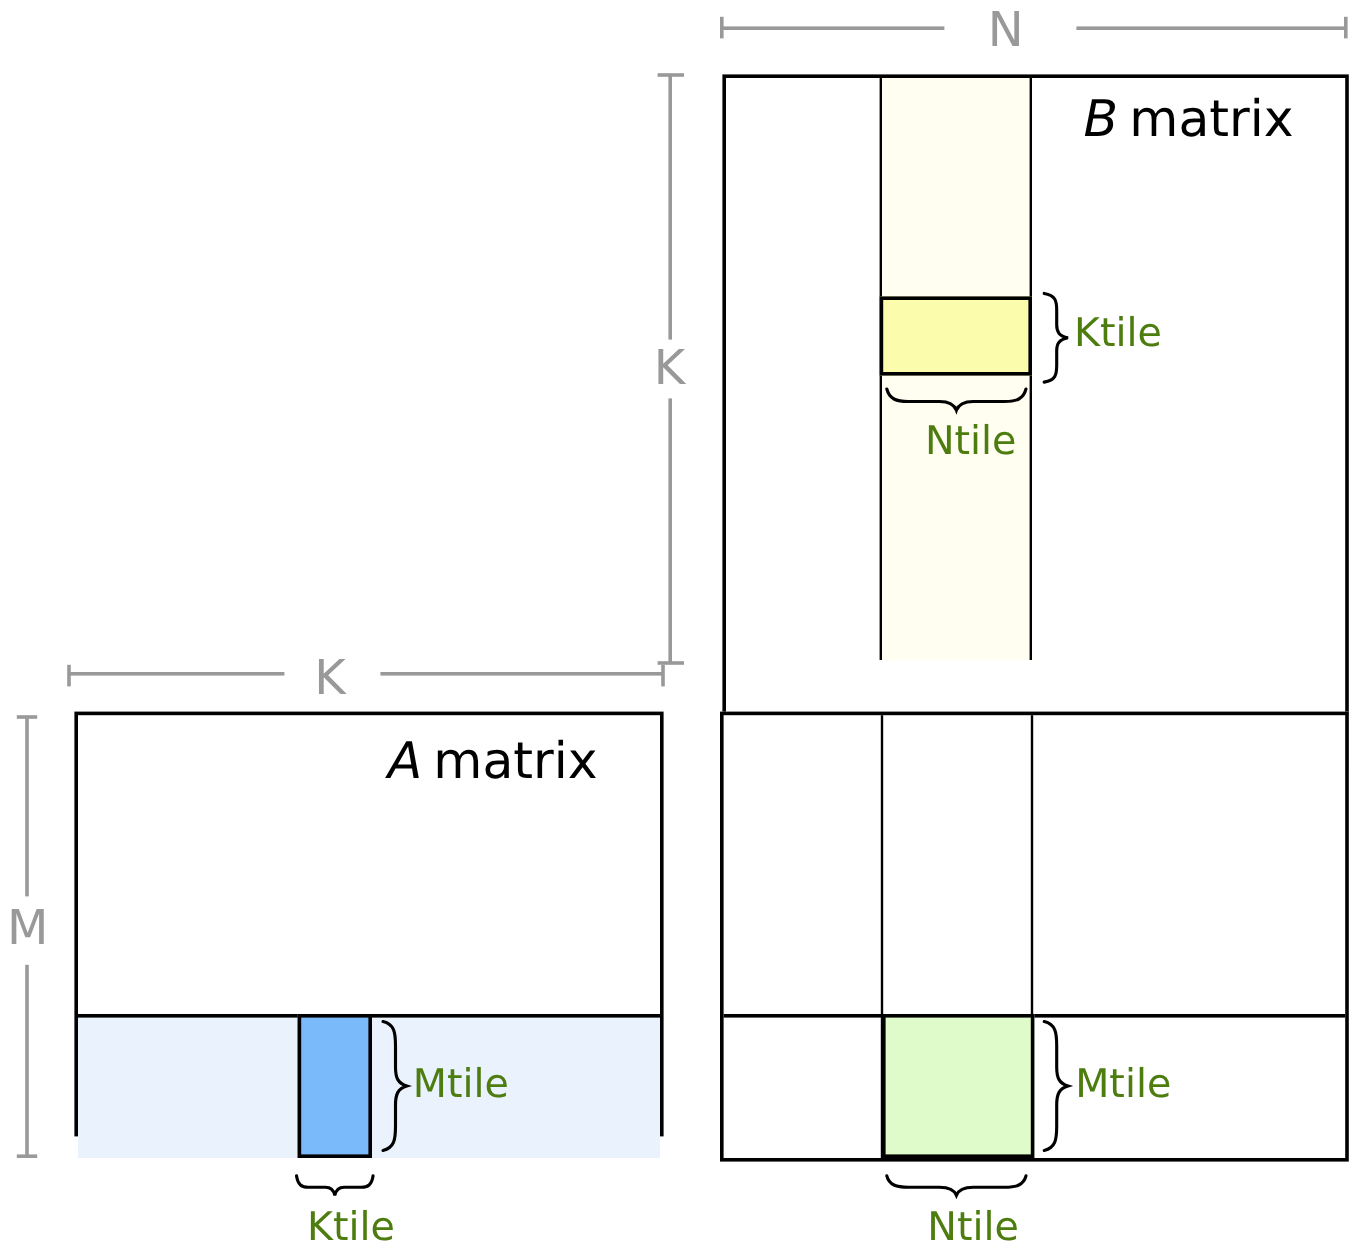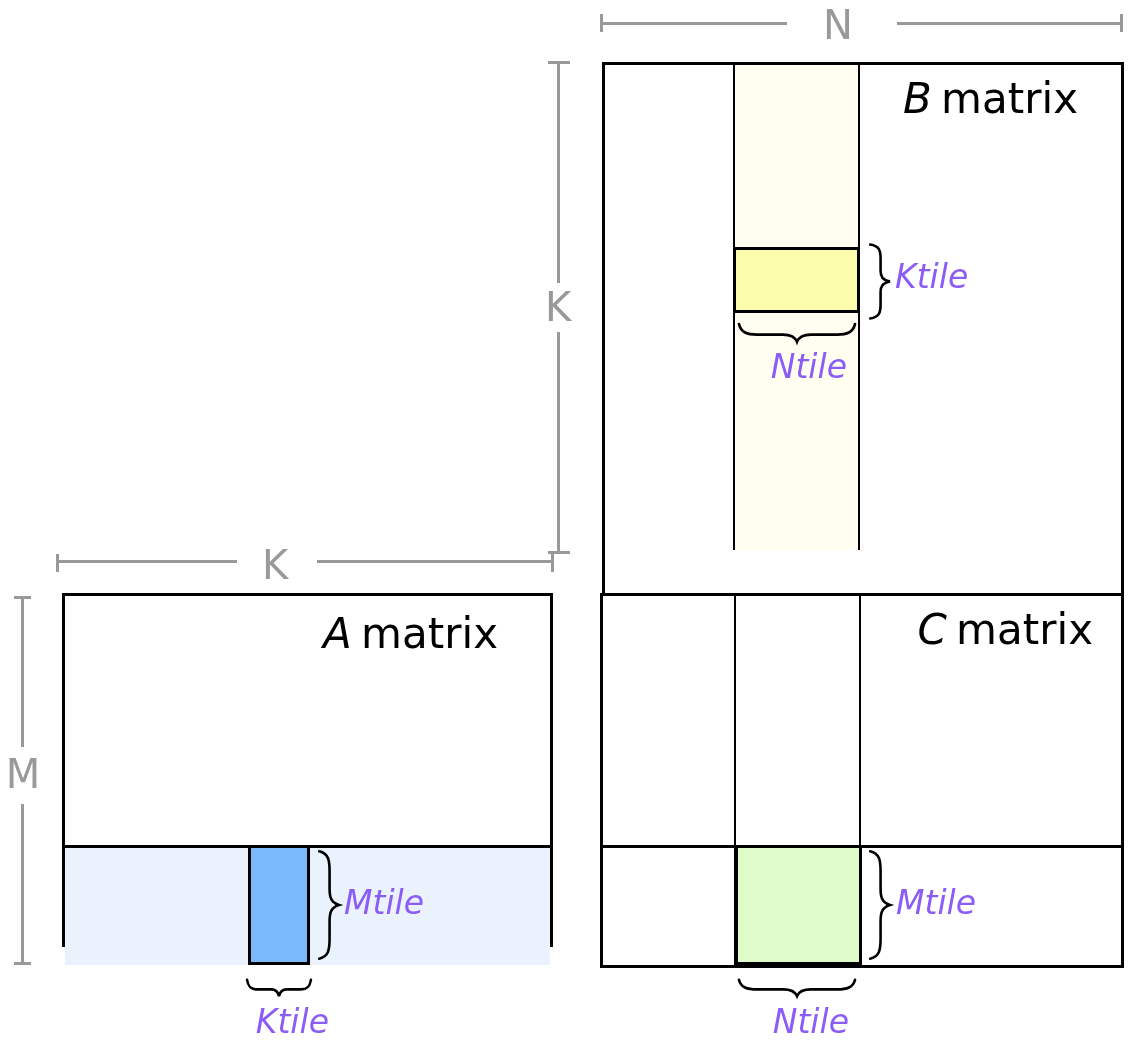--- a/index.html
+++ b/index.html
@@ -60,24 +60,23 @@
     box-sizing: border-box;
     left: 0;
     border-top: 3px solid #000;
     background: var(--a-row-fill, #e9f2fd);
   }
 
   
   .tilelabel {
     position: absolute;
     font-size: 33px;
-    font-style: italic;
     line-height: 1.15;
     white-space: nowrap;
-    color: #8b5cf6;
+    color: #4d7c0f;
   }
   .center { text-align: right; }
   .brace  { position: absolute; overflow: visible; }
 
   .block-label {
     position: absolute;
     font-size: 36px;
     line-height: 1.1;
     white-space: nowrap;
     color: #000;
@@ -155,23 +154,20 @@
   <svg class="brace" style="left:246px; top:977px; width:66px; height:21px;" viewBox="0 0 120 22" preserveAspectRatio="none">
     <path d="M2,3 C4,11 10,13 20,13 L46,13 C54,13 58,15 60,20 C62,15 66,13 74,13 L100,13 C110,13 116,11 118,3" fill="none" stroke="#000" stroke-width="2.6" vector-effect="non-scaling-stroke" stroke-linecap="round"></path>
   </svg>
   <div class="tilelabel center" style="left:229px; top:1003px; width:100px;">Ktile</div>
 
   <div class="matrix-box" style="left:600px; top:593px; width:524px; height:375px;">
     <div class="thin-vline" style="left:131px; height:369px;"></div>
     <div class="thin-vline" style="left:256px; height:369px;"></div>
     <div class="divider-h" style="top:249px; width:518px;"></div>
     <div class="tile" style="left:132px; top:249px; width:127px; height:120px; background:var(--c-tile-fill,#dffbc9);"></div>
-    <div class="matrix-title" style="top:12px; right:28px;">
-      <span class="letter">C</span><span>matrix</span>
-    </div>
   </div>
   <svg class="brace" style="left:866px; top:849px; width:25px; height:112px;" viewBox="0 0 24 100" preserveAspectRatio="none">
     <path d="M4,2 C13,4 14,10 14,20 L14,36 C14,44 16,48 23,50 C16,52 14,56 14,64 L14,80 C14,90 13,96 4,98" fill="none" stroke="#000" stroke-width="2.6" vector-effect="non-scaling-stroke" stroke-linecap="round"></path>
   </svg>
   <div class="tilelabel" style="left:896px; top:884px;">Mtile</div>
   <svg class="brace" style="left:737px; top:977px; width:120px; height:21px;" viewBox="0 0 120 22" preserveAspectRatio="none">
     <path d="M2,3 C4,11 10,13 20,13 L46,13 C54,13 58,15 60,20 C62,15 66,13 74,13 L100,13 C110,13 116,11 118,3" fill="none" stroke="#000" stroke-width="2.6" vector-effect="non-scaling-stroke" stroke-linecap="round"></path>
   </svg>
   <div class="tilelabel center" style="left:749px; top:1003px; width:100px;">Ntile</div>
 

